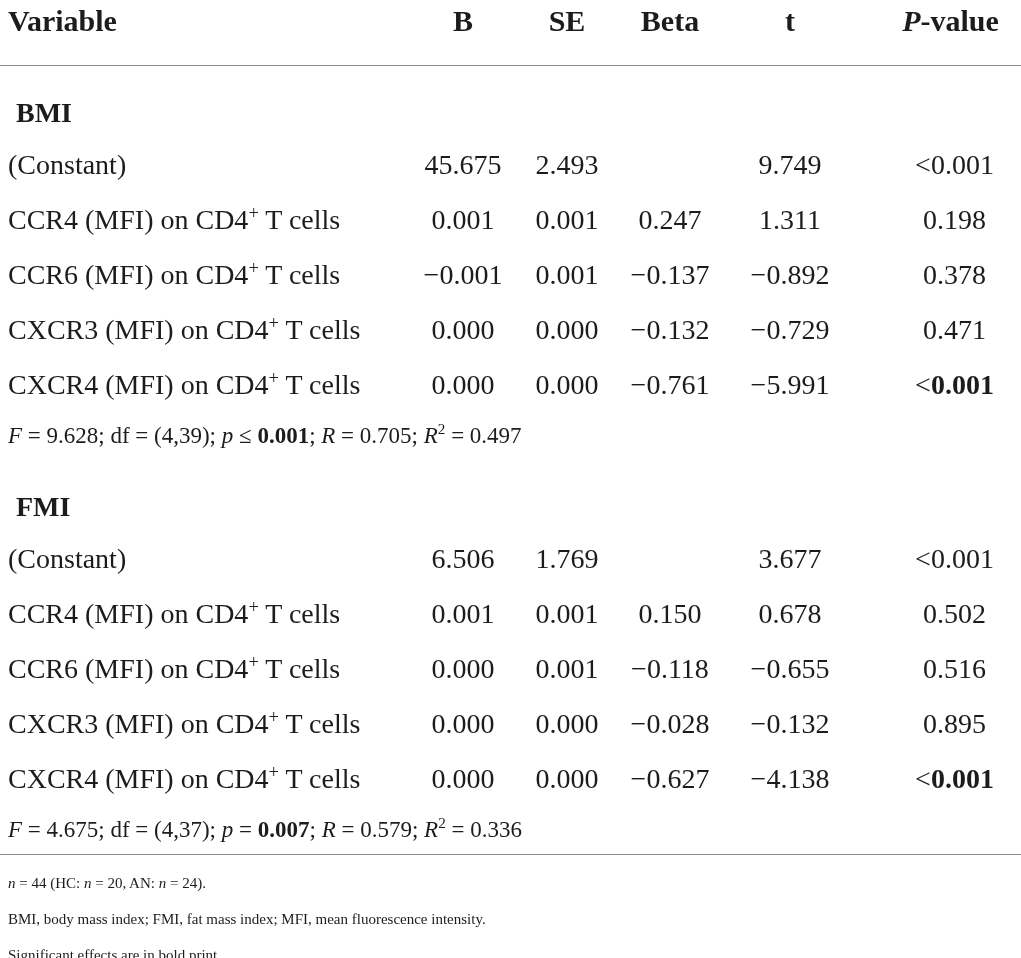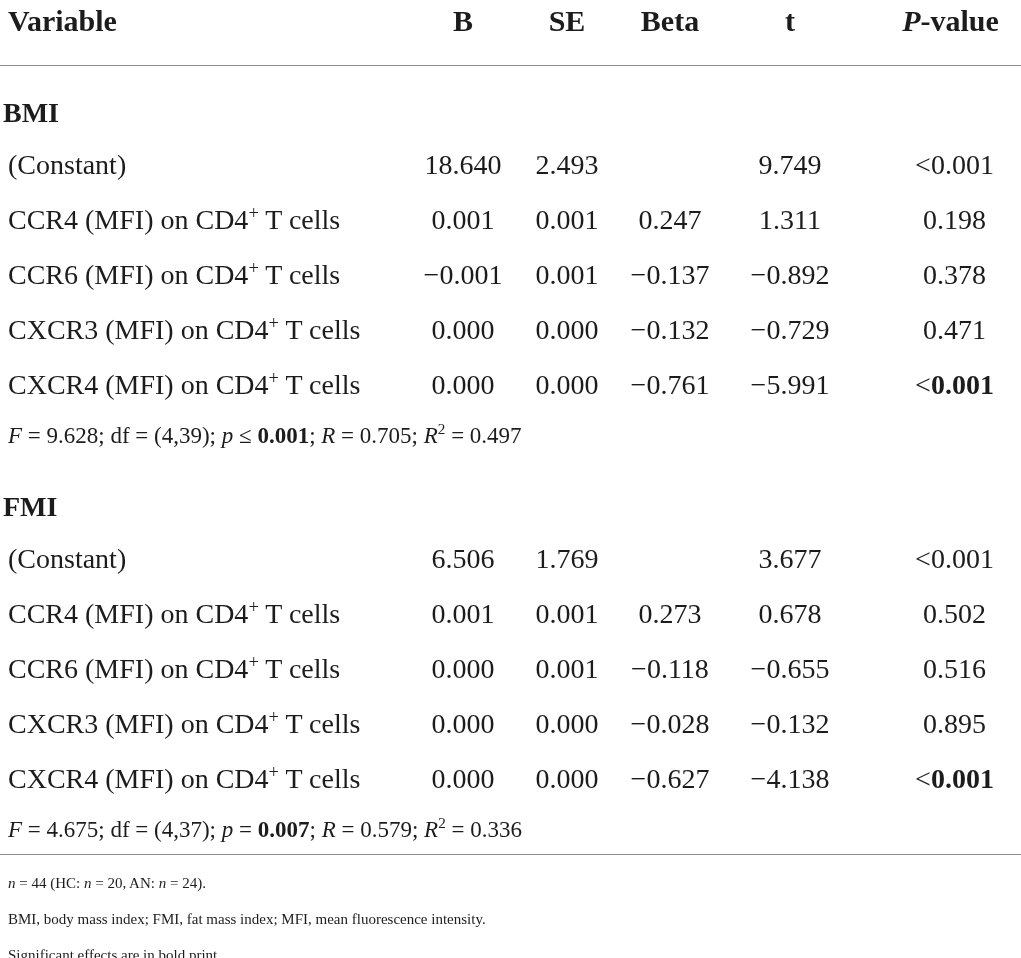--- a/index.html
+++ b/index.html
@@ -38,21 +38,21 @@
   thead th.h-var { text-align: left; padding-left: 8px; }
   thead th.h-p  { padding-left: 20px; }
   .i { font-style: italic; }
 
   td { font-size: 28px; white-space: nowrap; }
   .row-section td {
     font-weight: bold;
     height: 62px;
     vertical-align: bottom;
     padding-bottom: 8px;
-    padding-left: 3px;
+    padding-left: 16px;
     font-size: 28px;
   }
   .row-data { height: 55px; }
   .row-data td { vertical-align: middle; }
   td.c-var { text-align: left; padding-left: 8px; }
   td.c-num { text-align: center; }
   td.c-p   { padding-left: 28px; }
   sup.plus { font-size: 66%; vertical-align: super; line-height: 0; }
   sup.sq   { font-size: 66%; vertical-align: super; line-height: 0; }
 
@@ -104,21 +104,21 @@
         <th class="h-p"><span class="i">P</span><span>-value</span></th>
       </tr>
     </thead>
     <tbody>
       <tr class="row-section">
         <td colspan="6">BMI</td>
       </tr>
 
       <tr class="row-data">
         <td class="c-var"><span>(Constant)</span><sup class="plus"></sup><span></span></td>
-        <td class="c-num">18.640</td>
+        <td class="c-num">45.675</td>
         <td class="c-num">2.493</td>
         <td class="c-num"></td>
         <td class="c-num">9.749</td>
         <td class="c-num c-p"><span>&lt;0.001</span><strong></strong></td>
       </tr>
 
       <tr class="row-data">
         <td class="c-var"><span>CCR4 (MFI) on CD4</span><sup class="plus">+</sup><span> T cells</span></td>
         <td class="c-num">0.001</td>
         <td class="c-num">0.001</td>
@@ -168,21 +168,21 @@
         <td class="c-num">1.769</td>
         <td class="c-num"></td>
         <td class="c-num">3.677</td>
         <td class="c-num c-p"><span>&lt;0.001</span><strong></strong></td>
       </tr>
 
       <tr class="row-data">
         <td class="c-var"><span>CCR4 (MFI) on CD4</span><sup class="plus">+</sup><span> T cells</span></td>
         <td class="c-num">0.001</td>
         <td class="c-num">0.001</td>
-        <td class="c-num">0.273</td>
+        <td class="c-num">0.150</td>
         <td class="c-num">0.678</td>
         <td class="c-num c-p"><span>0.502</span><strong></strong></td>
       </tr>
 
       <tr class="row-data">
         <td class="c-var"><span>CCR6 (MFI) on CD4</span><sup class="plus">+</sup><span> T cells</span></td>
         <td class="c-num">0.000</td>
         <td class="c-num">0.001</td>
         <td class="c-num">−0.118</td>
         <td class="c-num">−0.655</td>

